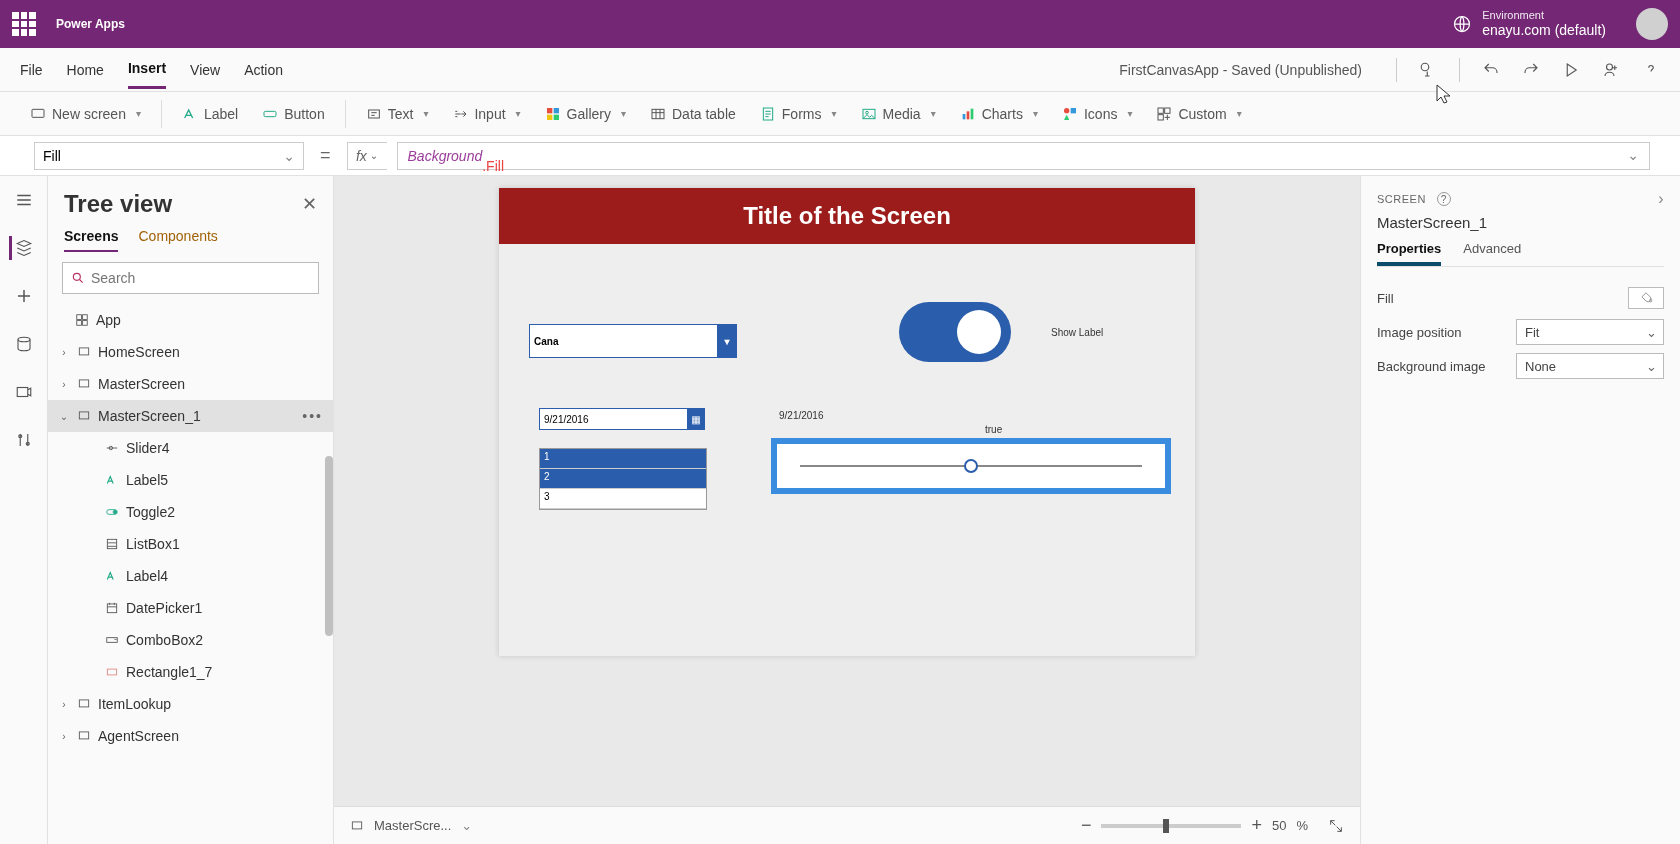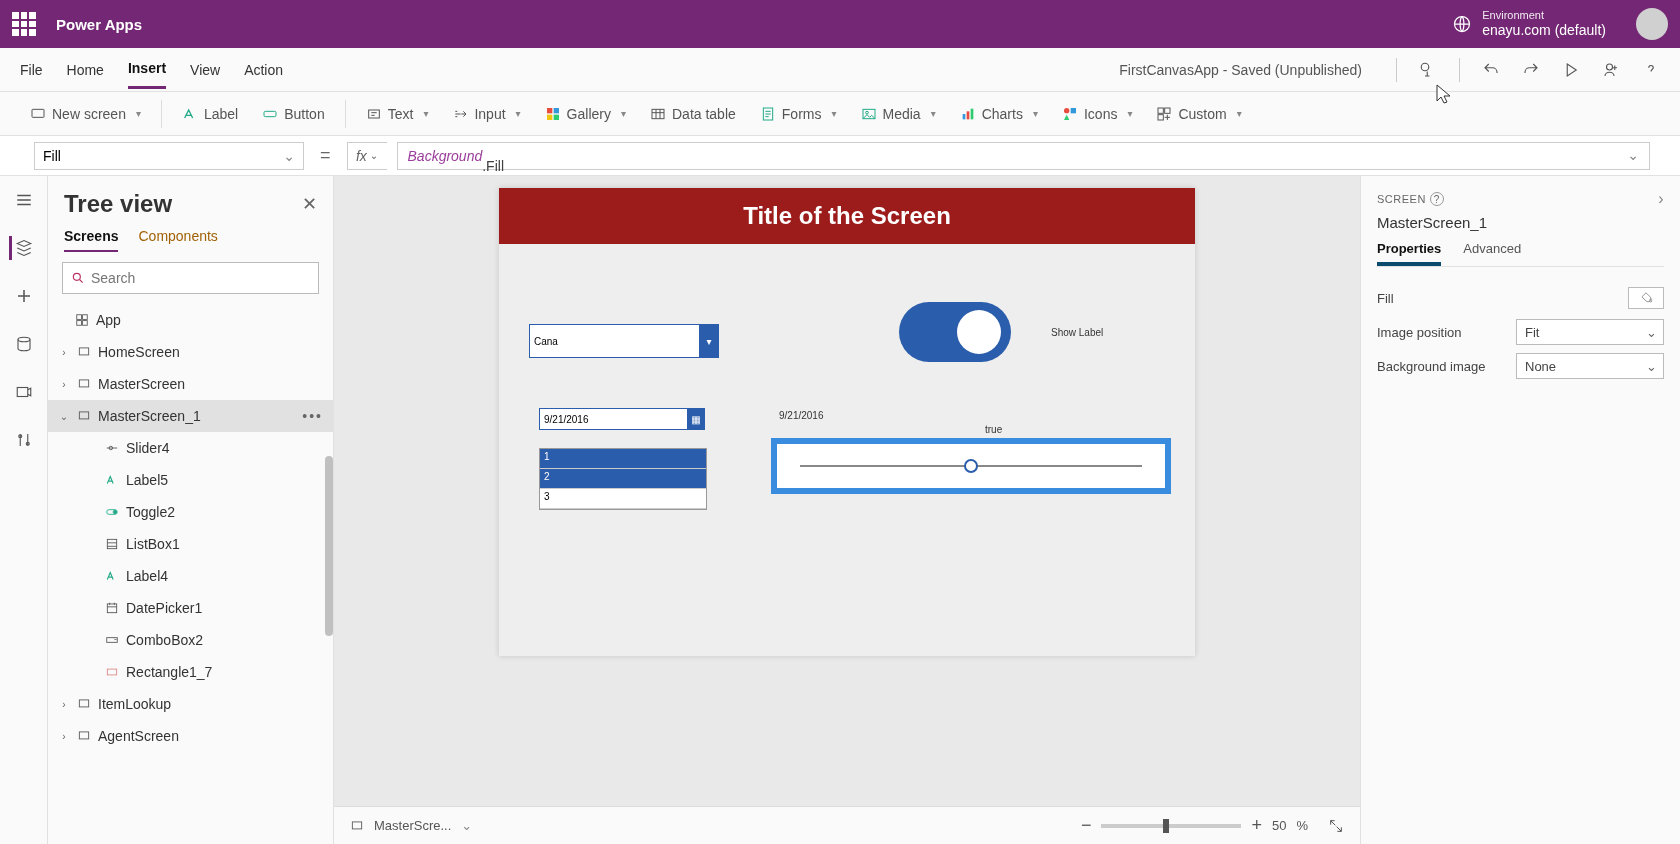--- a/index.html
+++ b/index.html
@@ -2,21 +2,21 @@
 <html><head>
 <meta charset="utf-8">
 <style>
   * { box-sizing: border-box; margin: 0; padding: 0; font-family: "Segoe UI", Arial, sans-serif; }
   body { width: 1680px; height: 844px; overflow: hidden; background: #fafafa; }
 
   
   .top-header { height: 48px; background: #742774; color: white; display: flex; align-items: center; padding: 0 12px; }
   .waffle { width: 24px; height: 24px; display: grid; grid-template-columns: repeat(3,1fr); grid-template-rows: repeat(3,1fr); gap: 2px; margin-right: 20px; cursor: pointer; }
   .waffle span { background: white; }
-  .app-title { font-size: 15px; font-weight: 600; }
+  .app-title { font-size: 12px; font-weight: 600; }
   .header-spacer { flex: 1; }
   .env-block { display: flex; align-items: center; gap: 10px; margin-right: 30px; }
   .env-icon { font-size: 18px; }
   .env-text { font-size: 11px; line-height: 1.2; }
   .env-text .env-label { opacity: 0.9; }
   .env-text .env-name { font-size: 14px; }
   .avatar { width: 32px; height: 32px; border-radius: 50%; background: #d0d0d0; }
 
   
   .menu-bar { height: 44px; background: #fafafa; border-bottom: 1px solid #e1e1e1; display: flex; align-items: center; padding: 0 20px; font-size: 14px; color: #333; gap: 24px; position: relative; }
@@ -38,21 +38,21 @@
 
   
   .formula-bar { height: 40px; background: #fff; border-bottom: 1px solid #e1e1e1; display: flex; align-items: center; padding: 0 30px 0 34px; gap: 10px; font-size: 14px; }
   .prop-select { width: 270px; height: 28px; border: 1px solid #ccc; background: white; display: flex; align-items: center; padding: 0 8px; position: relative; }
   .prop-select::after { content: "⌄"; position: absolute; right: 8px; color: #888; }
   .eq { font-size: 18px; color: #666; margin: 0 6px; }
   .fx-box { width: 40px; height: 28px; display: flex; align-items: center; justify-content: center; border: 1px solid #ccc; border-right: none; background: white; font-style: italic; color: #666; }
   .fx-box::after { content: "⌄"; font-size: 10px; margin-left: 3px; font-style: normal; }
   .formula-input { flex: 1; height: 28px; border: 1px solid #ccc; display: flex; align-items: center; padding: 0 10px; font-family: Consolas, monospace; font-size: 14px; background: white; position: relative; }
   .formula-input .ident { color: #9b3d9b; font-style: italic; }
-  .formula-input .dot { color: #404040; margin-top: 20px; }
+  .formula-input .dot { color: #ef4444; margin-top: 20px; }
   .formula-input::after { content: "⌄"; position: absolute; right: 10px; color: #888; font-family: "Segoe UI"; }
 
   
   .main { display: flex; height: calc(844px - 48px - 44px - 44px - 40px); }
 
   
   .left-rail { width: 48px; background: #fafafa; border-right: 1px solid #e1e1e1; display: flex; flex-direction: column; align-items: center; padding-top: 12px; gap: 24px; color: #555; }
   .rail-item { width: 24px; height: 24px; display: flex; align-items: center; justify-content: center; cursor: pointer; }
   .rail-item.active { border-left: 3px solid #742774; padding-left: 3px; margin-left: -6px; }
 
@@ -75,21 +75,21 @@
   .tree-row .ellipsis { margin-left: auto; color: #666; letter-spacing: 2px; }
   .indent-1 { padding-left: 26px; }
   .indent-2 { padding-left: 56px; }
   .scroll-thumb { position: absolute; right: 0; top: 280px; width: 8px; height: 180px; background: #c0c0c0; border-radius: 4px; }
 
   
   .workspace { flex: 1; background: #e9e9e9; position: relative; display: flex; flex-direction: column; }
   .canvas-wrap { flex: 1; display: flex; align-items: flex-start; justify-content: center; padding-top: 12px; }
   .canvas { width: 696px; height: 468px; background: #eeeeee; box-shadow: 0 0 6px rgba(0,0,0,0.15); position: relative; }
   .canvas-title { height: 56px; background: #9c1b1b; color: white; display: flex; align-items: center; justify-content: center; font-size: 24px; font-weight: 700; }
-  .combo { position: absolute; left: 30px; top: 136px; width: 190px; height: 34px; border: 1px solid #2a5dab; background: white; display: flex; align-items: center; font-size: 10px; padding-left: 4px; }
+  .combo { position: absolute; left: 30px; top: 136px; width: 208px; height: 34px; border: 1px solid #2a5dab; background: white; display: flex; align-items: center; font-size: 10px; padding-left: 4px; font-weight: bold; }
   .combo-btn { position: absolute; right: -1px; top: -1px; width: 20px; height: 34px; background: #2a5dab; color: white; display: flex; align-items: center; justify-content: center; font-size: 10px; }
   .toggle-wrap { position: absolute; left: 400px; top: 114px; display: flex; align-items: center; gap: 40px; }
   .toggle { width: 112px; height: 60px; border-radius: 40px; background: #2a5dab; position: relative; }
   .toggle-knob { position: absolute; width: 44px; height: 44px; border-radius: 50%; background: white; top: 8px; right: 10px; }
   .show-label { font-size: 10px; color: #333; }
   .datepick { position: absolute; left: 40px; top: 220px; width: 166px; height: 22px; border: 1px solid #2a5dab; background: white; display: flex; align-items: center; font-size: 10px; padding-left: 4px; }
   .datepick-cal { position: absolute; right: -1px; top: -1px; width: 18px; height: 22px; background: #2a5dab; color: white; display: flex; align-items: center; justify-content: center; font-size: 10px; }
   .date-label { position: absolute; left: 280px; top: 222px; font-size: 10px; color: #333; }
   .true-label { position: absolute; left: 486px; top: 236px; font-size: 10px; color: #333; }
   .listbox { position: absolute; left: 40px; top: 260px; width: 168px; border: 1px solid #999; background: white; font-size: 10px; }
@@ -100,21 +100,21 @@
   .slider-thumb { position: absolute; left: 50%; top: -6px; transform: translateX(-50%); width: 14px; height: 14px; border-radius: 50%; border: 2px solid #2a5dab; background: white; }
 
   
   .status-bar { height: 38px; border-top: 1px solid #ddd; background: #fafafa; display: flex; align-items: center; padding: 0 16px; font-size: 13px; color: #555; gap: 10px; }
   .status-spacer { flex: 1; }
   .zoom-track { width: 140px; height: 4px; background: #ccc; position: relative; }
   .zoom-thumb { position: absolute; left: 44%; top: -5px; width: 6px; height: 14px; background: #555; }
 
   
   .props { width: 320px; background: #fafafa; border-left: 1px solid #e1e1e1; padding: 14px 16px; font-size: 14px; color: #333; }
-  .props-header { display: flex; align-items: center; gap: 4px; color: #666; font-size: 11px; letter-spacing: 0.5px; }
+  .props-header { display: flex; align-items: center; gap: 11px; color: #666; font-size: 11px; letter-spacing: 0.5px; }
   .props-header .expand { margin-left: auto; color: #888; font-size: 16px; }
   .screen-name { font-size: 15px; margin-top: 6px; margin-bottom: 10px; }
   .props-tabs { display: flex; gap: 22px; font-size: 13px; border-bottom: 1px solid #e1e1e1; margin-bottom: 14px; }
   .props-tab { padding-bottom: 6px; cursor: pointer; color: #555; }
   .props-tab.active { color: #111; font-weight: 600; border-bottom: 4px solid #0c4a6e; }
   .prop-row { display: flex; align-items: center; justify-content: space-between; height: 34px; font-size: 13px; color: #444; }
   .prop-dropdown { width: 148px; height: 26px; border: 1px solid #bbb; background: white; display: flex; align-items: center; padding: 0 8px; position: relative; font-size: 13px; }
   .prop-dropdown::after { content: "⌄"; position: absolute; right: 6px; color: #666; }
   .fill-swatch { width: 36px; height: 22px; border: 1px solid #bbb; background: white; display: flex; align-items: center; justify-content: center; }
 

